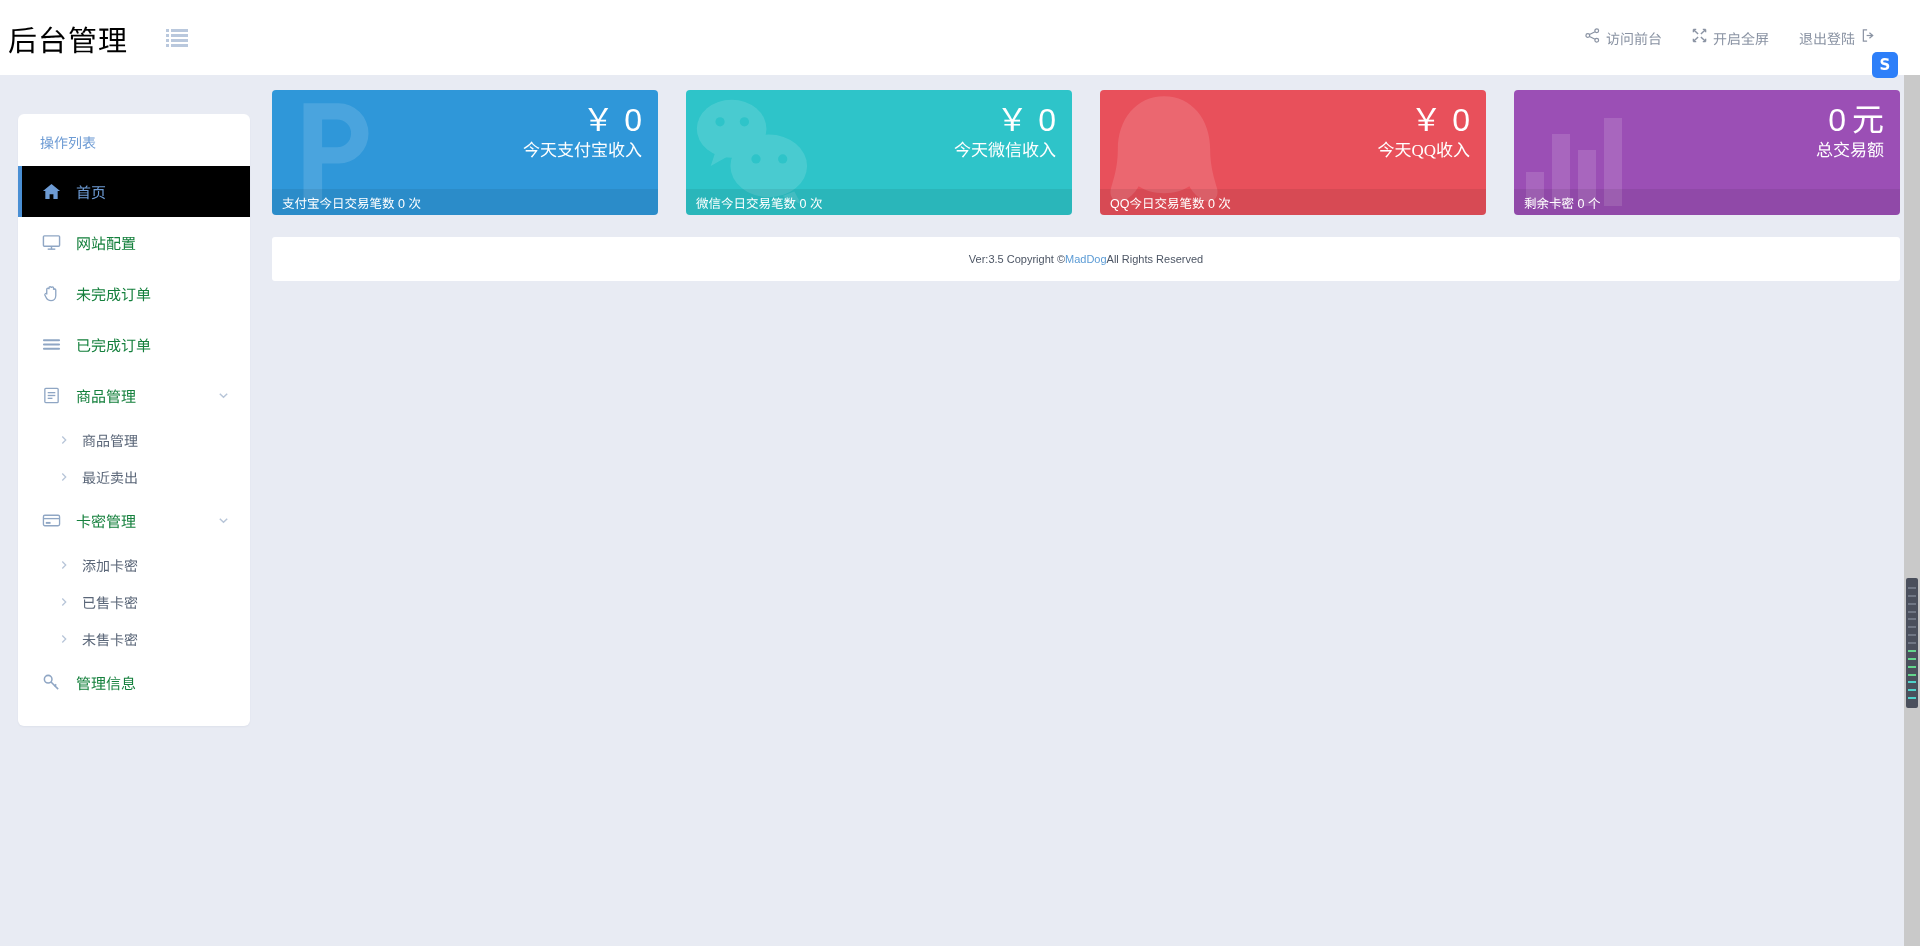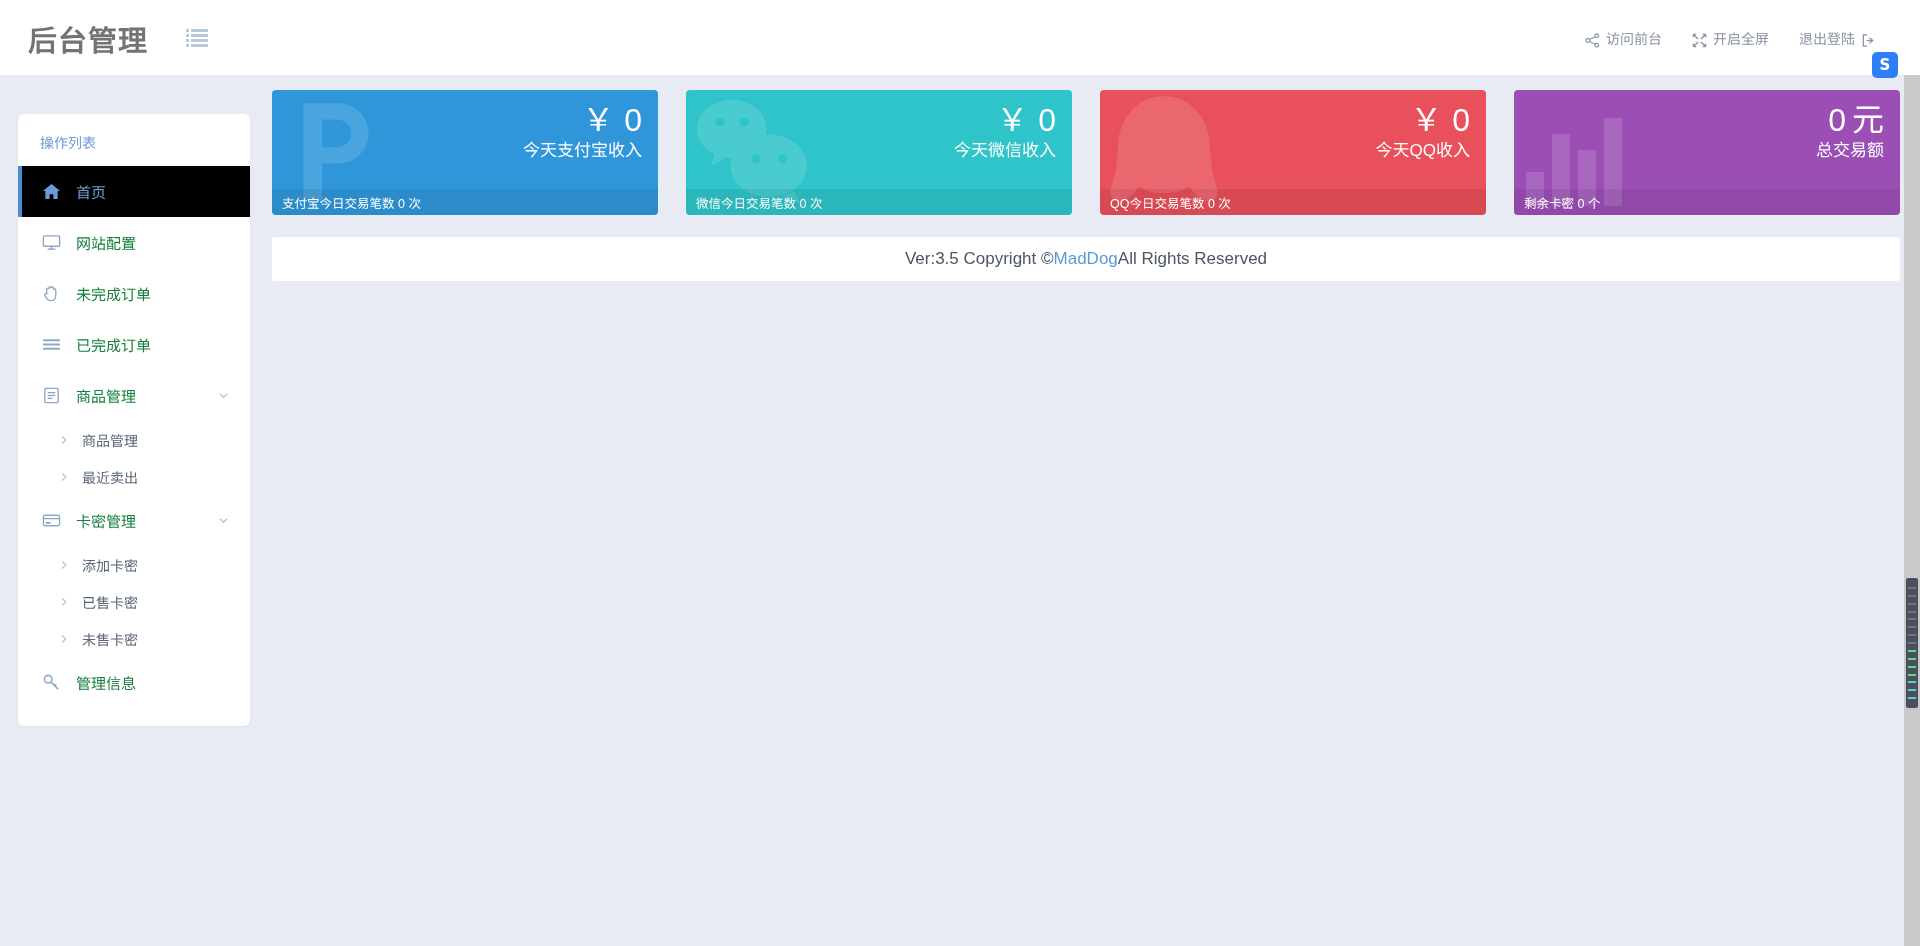--- a/index.html
+++ b/index.html
@@ -12,43 +12,43 @@
   }
 
   
   .topbar {
     position: absolute; top: 0; left: 0;
     width: 1920px; height: 75px;
     background: #ffffff;
     display: flex; align-items: center;
   }
   .brand {
-    margin-left: 28px;
+    margin-left: 8px;
     font-size: 29px;
-    color: #737373;
+    color: #000000;
     letter-spacing: 1px;
-    font-weight: 700;
+    font-weight: 400;
     white-space: nowrap;
   }
   .menu-toggle {
     margin-left: 38px;
     width: 22px; height: 18px;
     display: flex; flex-direction: column; justify-content: space-between;
     cursor: pointer;
   }
   .menu-toggle .mrow { display: flex; align-items: center; height: 3px; }
   .menu-toggle .mdot { width: 3px; height: 3px; background: #b9c8dd; }
   .menu-toggle .mbar { flex: 1; height: 3px; background: #b9c8dd; margin-left: 2px; }
 
   .top-actions {
     margin-left: auto; margin-right: 44px;
     display: flex; align-items: center; gap: 30px;
   }
   .top-action {
-    display: flex; align-items: flex-end; gap: 6px;
+    display: flex; align-items: flex-start; gap: 6px;
     font-size: 14px; color: #8a93a3;
     cursor: pointer; white-space: nowrap;
   }
   .top-action svg { display: block; }
 
   .ext-badge {
     position: absolute; top: 52px; left: 1872px;
     width: 26px; height: 26px;
     background: #2d7ff9; border-radius: 5px;
     display: flex; align-items: center; justify-content: center;
@@ -131,21 +131,21 @@
   .card-body {
     position: absolute; right: 16px; top: 10px;
     text-align: right;
   }
   .card-amount {
     font-size: 32px; font-weight: 300; line-height: 1.25;
     white-space: nowrap;
   }
   .card-amount .sym { margin-right: 10px; }
   .card-amount .unit { margin-left: 6px; }
-  .card-caption { font-size: 17px; line-height: 1.3; white-space: nowrap; }
+  .card-caption { font-size: 17px; line-height: 1.3; white-space: nowrap; font-family: Liberation Serif, serif; }
   .card-foot {
     position: absolute; left: 0; bottom: 0;
     width: 100%; height: 26px;
     display: flex; align-items: center;
     padding-left: 10px;
     font-size: 12.5px;
     background: rgba(0,0,0,.07);
     white-space: nowrap;
   }
 
@@ -153,21 +153,21 @@
   .c-wechat { background: #2ec4c9; }
   .c-qq     { background: #e8505b; }
   .c-total  { background: #9b4fb5; }
 
   .footer-panel {
     margin-top: 22px;
     background: #ffffff;
     border-radius: 3px;
     height: 44px;
     display: flex; align-items: center; justify-content: center;
-    font-size: 17px; color: #4c5564;
+    font-size: 11px; color: #4c5564;
   }
   .footer-panel a { color: #5b9bd5; text-decoration: none; }
 
   
   .scroll-track {
     position: absolute; top: 75px; right: 0;
     width: 16px; height: 871px;
     background: #c9c9c9;
   }
   .scroll-thumb {

